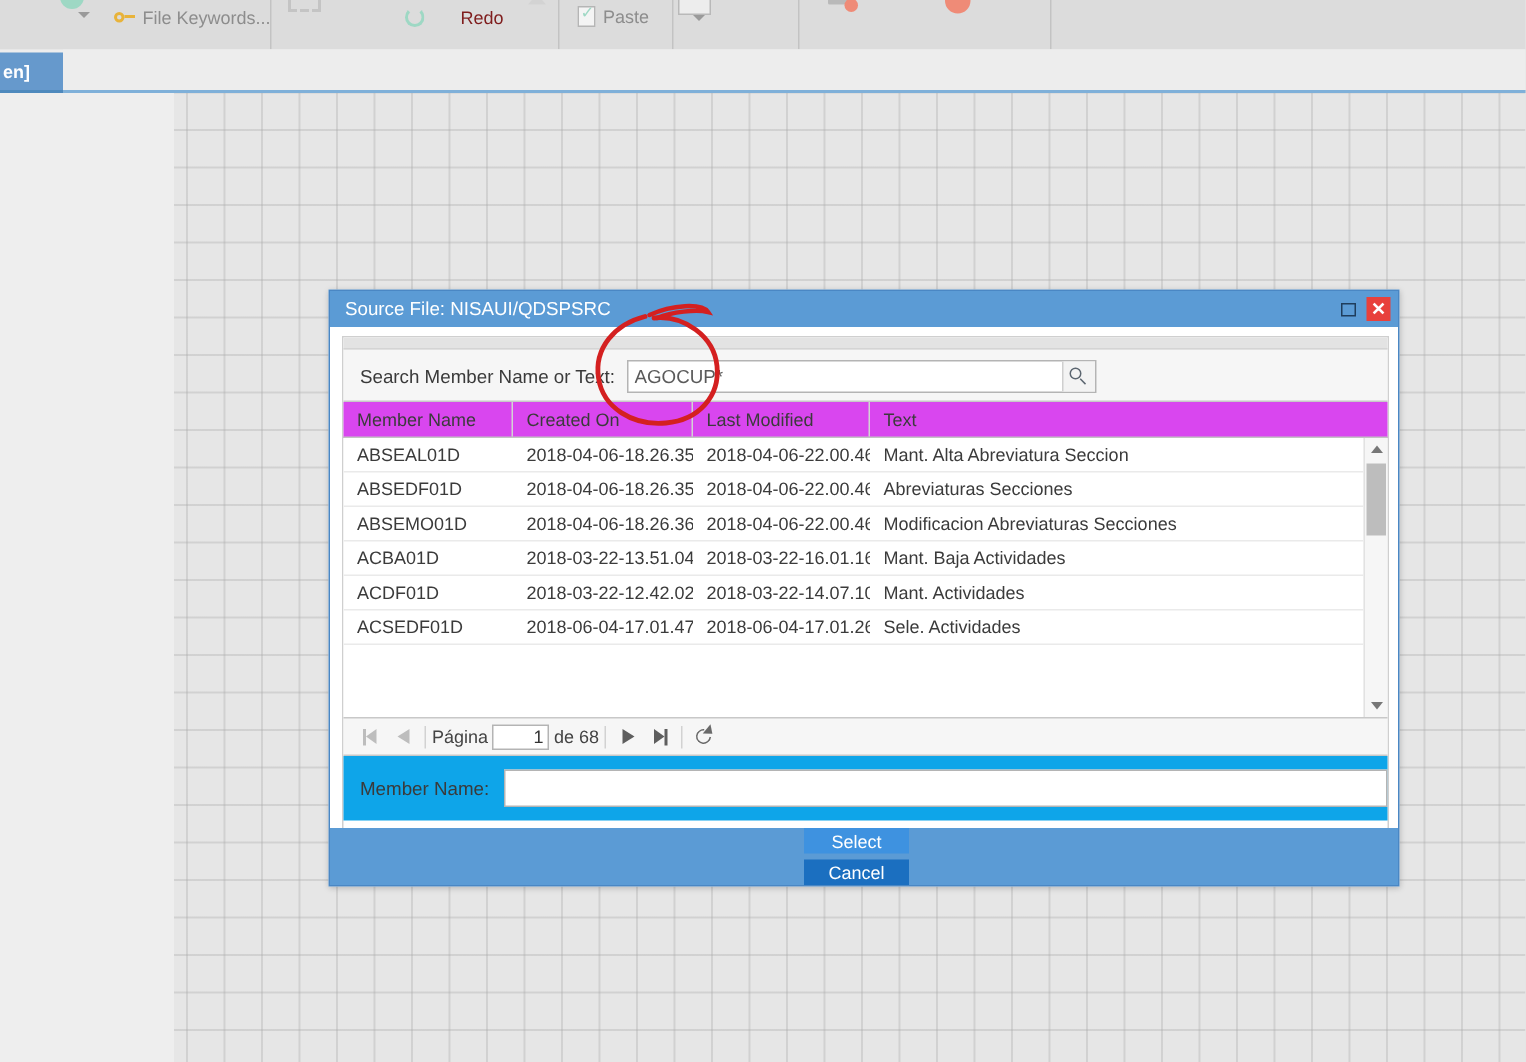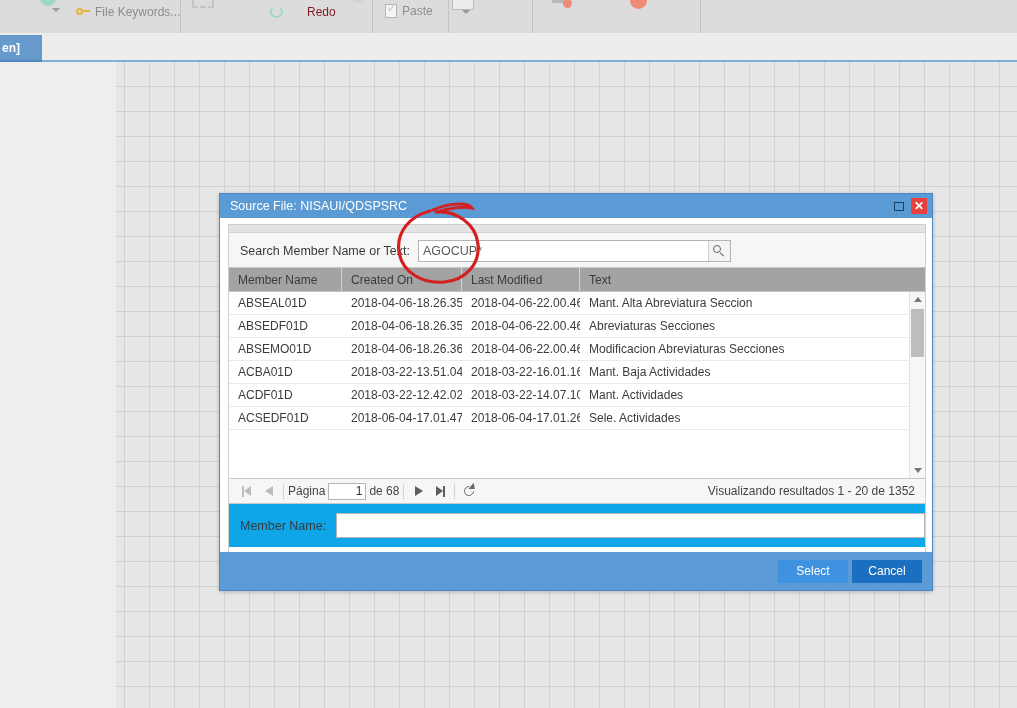--- a/index.html
+++ b/index.html
@@ -325,21 +325,21 @@
     width: 5px; height: 1.4px;
     background: #5c6670;
     transform: rotate(45deg);
     transform-origin: left center;
   }
 
   
   #grid-header {
     display: flex;
     height: 24px;
-    background: #a3a3a3;
+    background: #d946ef;
     border-bottom: 1px solid #c3c3c3;
     box-sizing: border-box;
   }
   .col-h {
     display: flex;
     align-items: center;
     padding-left: 9px;
     font-size: 12px;
     color: #3b3b3b;
     border-right: 1px solid #d3d3d3;
@@ -556,20 +556,21 @@
     position: absolute;
     left: 0; bottom: 0;
     width: 100%; height: 38px;
     background: #5b9bd5;
     display: flex;
     align-items: center;
     justify-content: flex-end;
     padding-right: 10px;
     box-sizing: border-box;
     gap: 4px;
+    flex-direction: column;
   }
   .footer-btn {
     width: 70px; height: 23px;
     border: none;
     color: #ffffff;
     font-family: "Liberation Sans", sans-serif;
     font-size: 12px;
     cursor: pointer;
     padding: 0;
   }
@@ -751,21 +752,20 @@
       <span class="pg-btn">
         <span class="tri-right pg-on"></span>
       </span>
       <span class="pg-btn">
         <span class="pg-last pg-on"></span>
       </span>
       <span class="pg-divider"></span>
       <span class="pg-btn">
         <span class="icon-refresh"></span>
       </span>
-      <span id="pg-status">Visualizando resultados 1 - 20 de 1352</span>
     </div>
 
     <div id="member-panel">
       <span id="member-label">Member Name:</span>
       <input id="member-input" type="text" value="" style="">
     </div>
 
   </div>
 
   <div id="dialog-footer">

